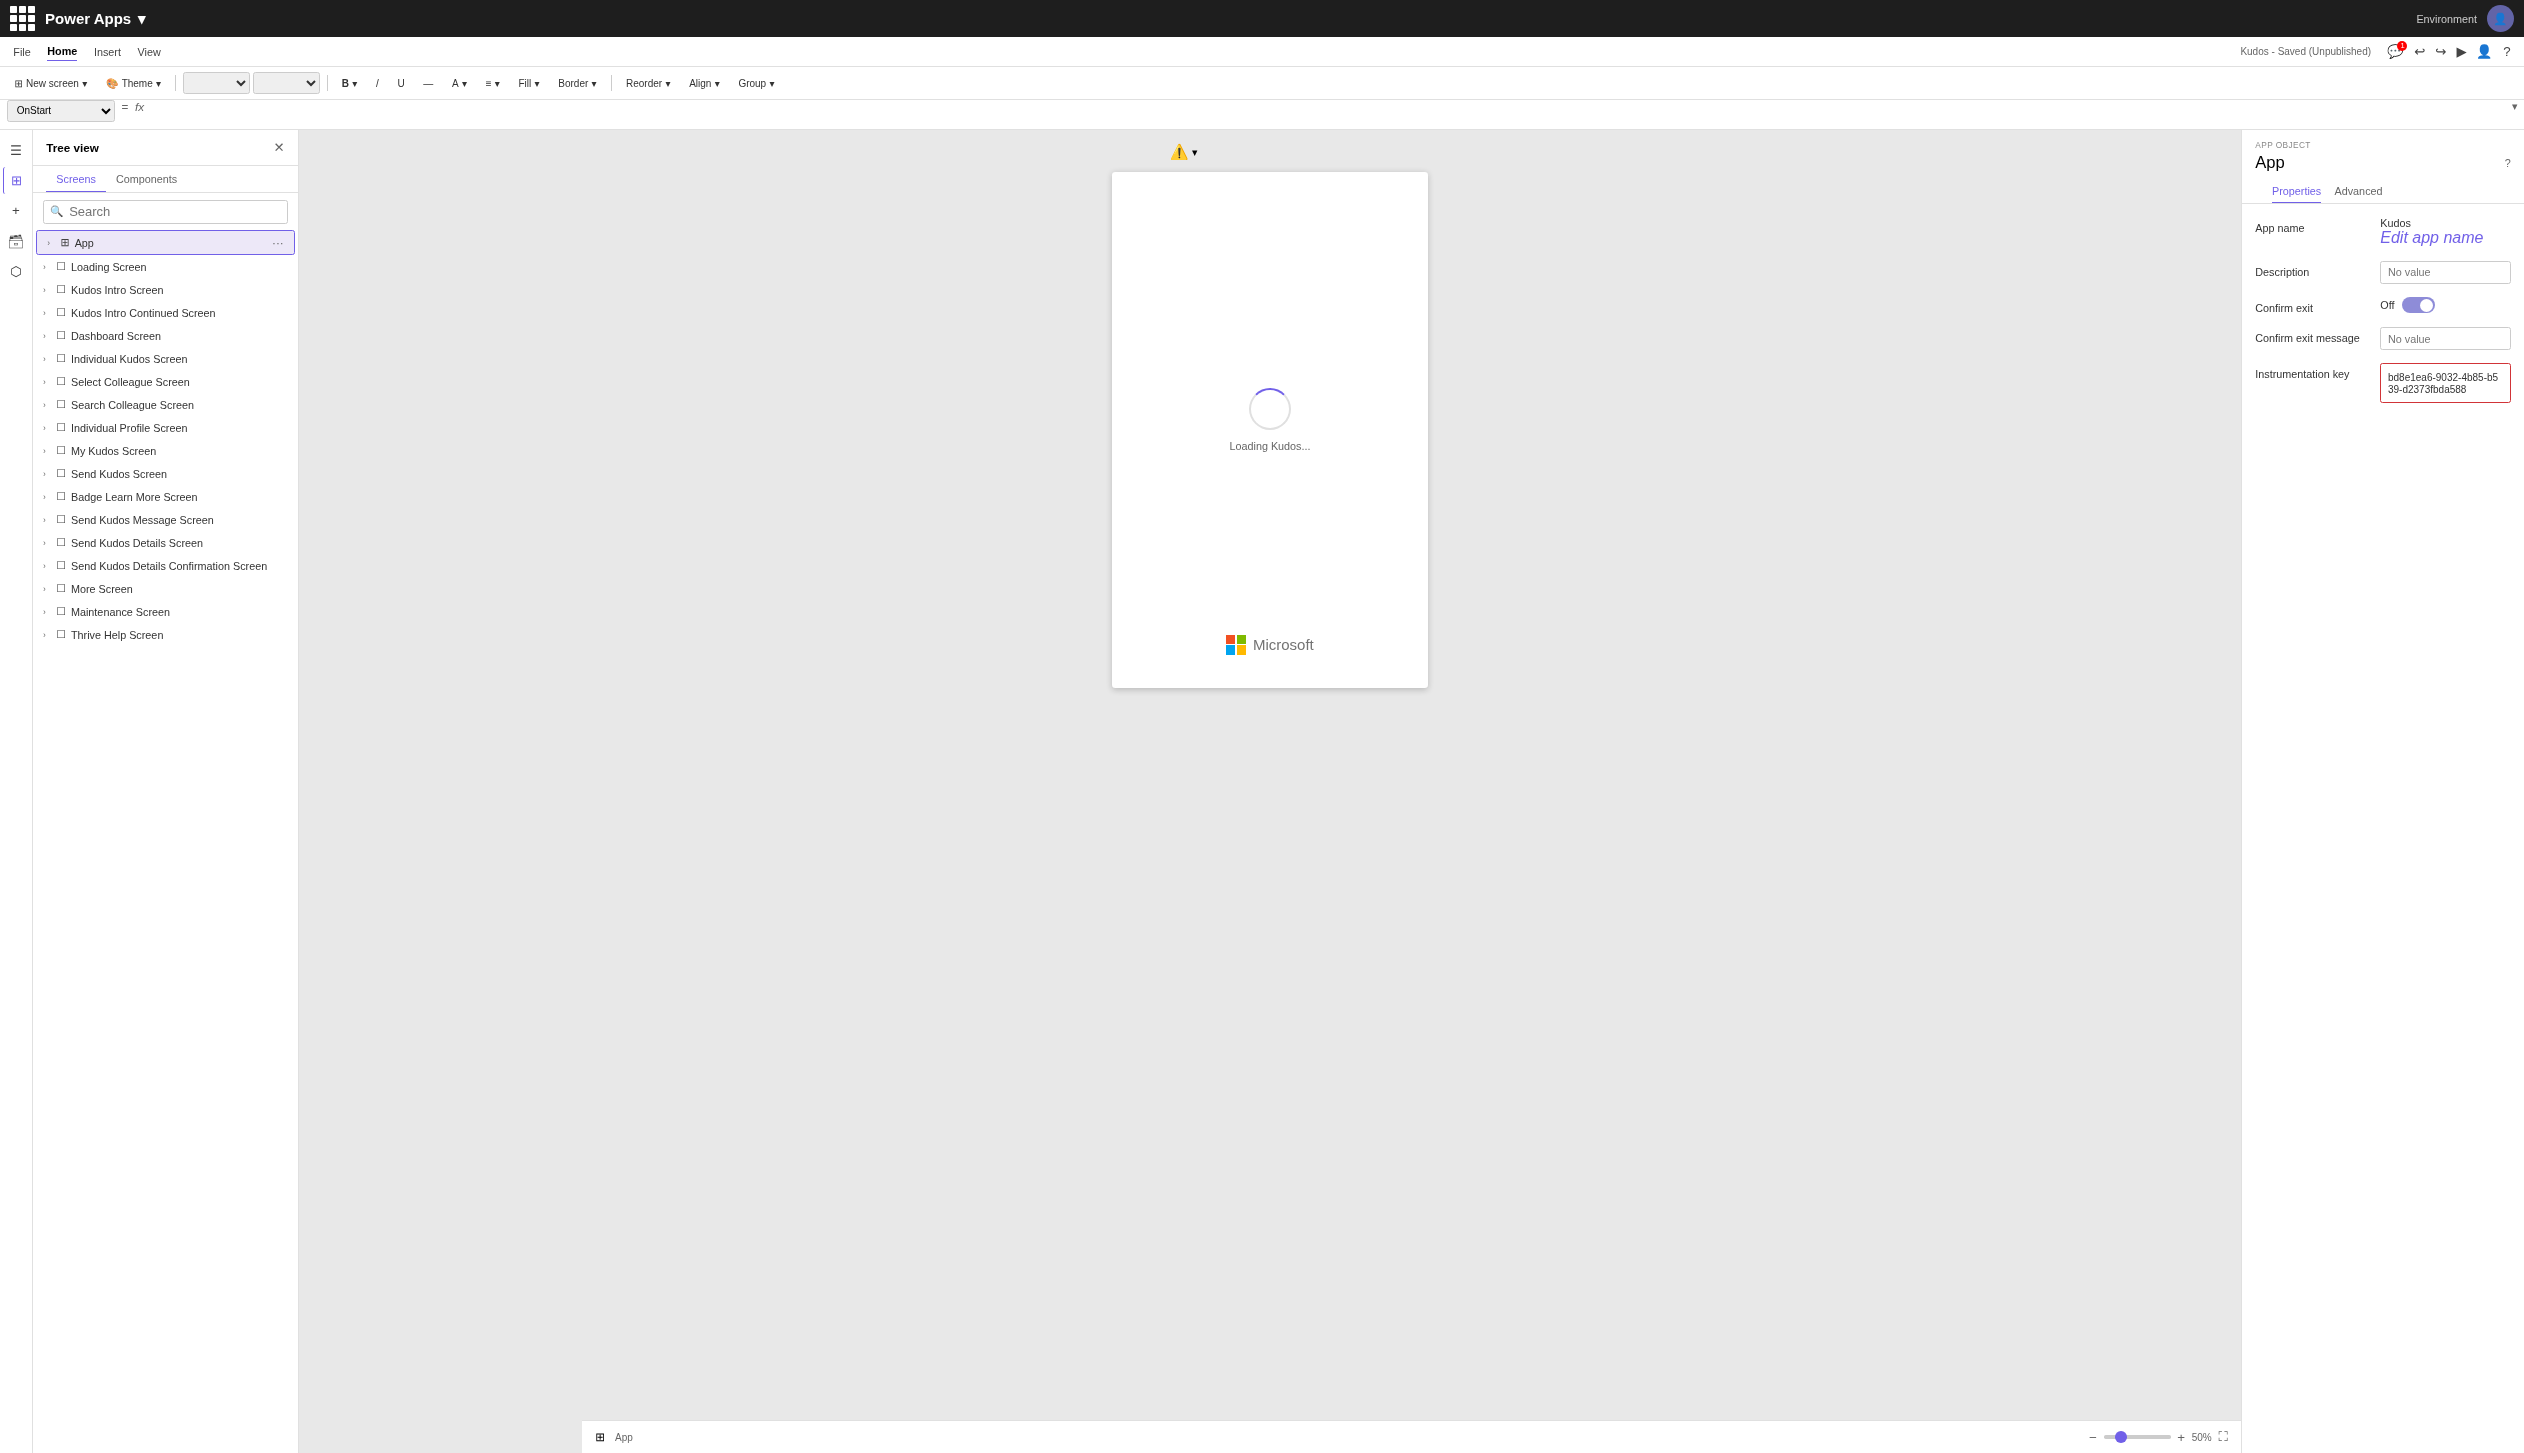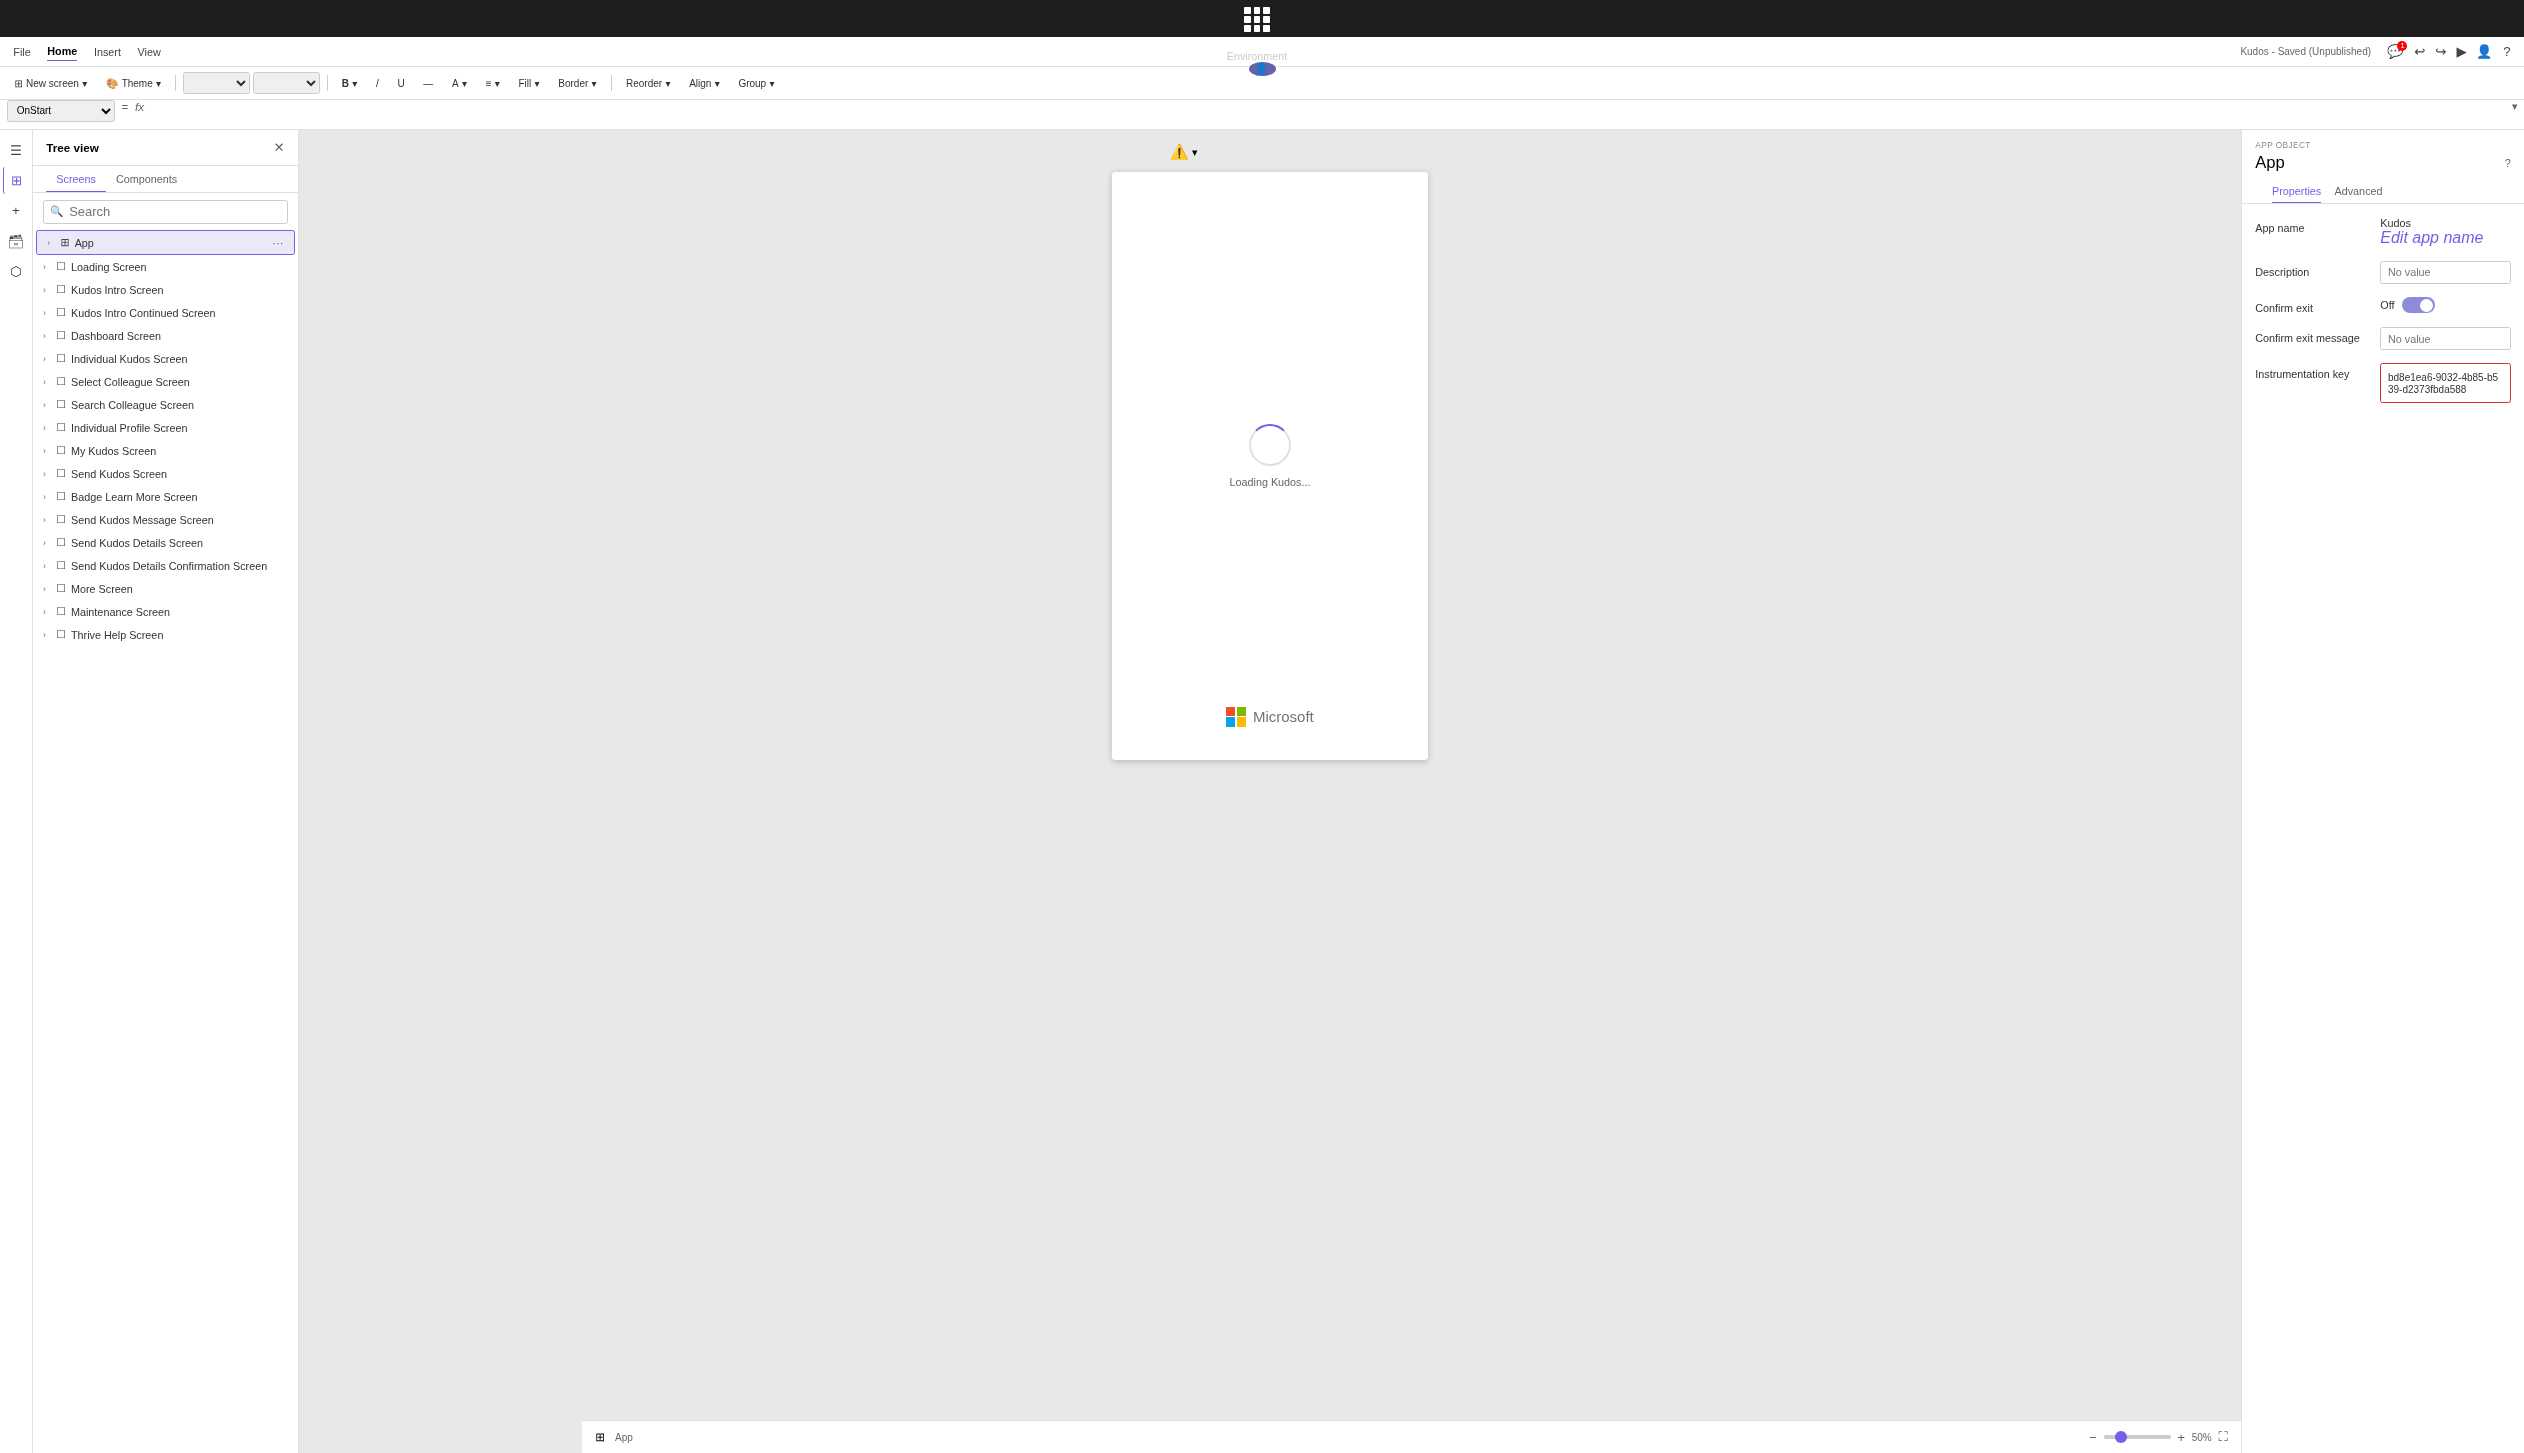--- a/index.html
+++ b/index.html
@@ -2,21 +2,21 @@
 <html style="font-size:13.3px"><head>
   <meta charset="utf-8">
   <style>
     * { box-sizing: border-box; margin: 0; padding: 0; }
     body { font-family: 'Segoe UI', sans-serif; font-size: 10.8px; background: #f3f2f1; overflow: hidden; }
 
     
     .title-bar {
       display: flex; align-items: center;
       background: #1e1e1e; color: #fff;
-      height: 37px; padding: 7px 10px; flex-direction: column;
+      height: 37px; padding: 13px 10px;
     }
     .title-bar-waffle {
       display: grid; grid-template-columns: repeat(3,6.7px); grid-gap: 2.5px;
       margin-right: 10px; cursor: pointer;
     }
     .waffle-dot { width: 6.7px; height: 6.7px; background: #fff; border-radius: 0.8px; }
     .title-bar-app {
       display: flex; align-items: center; gap: 6.7px;
       font-size: 15px; font-weight: 600; color: #fff;
     }
@@ -147,21 +147,21 @@
       flex: 1; background: #e8e8e8; display: flex;
       flex-direction: column; align-items: center;
       justify-content: flex-start; padding: 16.6px; position: relative; overflow: hidden;
     }
     .canvas-warning {
       position: absolute; top: 13.3px; left: 50%;
       transform: translateX(-100px);
       display: flex; align-items: center; gap: 3.3px; cursor: pointer;
     }
     .canvas-frame {
-      width: 316px; height: 588px; background: #fff;
+      width: 316px; height: 516px; background: #fff;
       border-radius: 3.3px; box-shadow: 0 1.7px 6.7px rgba(0,0,0,0.2);
       display: flex; flex-direction: column; align-items: center;
       justify-content: center; padding: 33px 16.6px 33px;
       position: relative;
     }
     .canvas-spinner {
       width: 42px; height: 42px; border: 2.5px solid #e0e0e0;
       border-top-color: #7160e8; border-radius: 50%;
       animation: spin 1s linear infinite; margin-bottom: 6.7px;
     }

